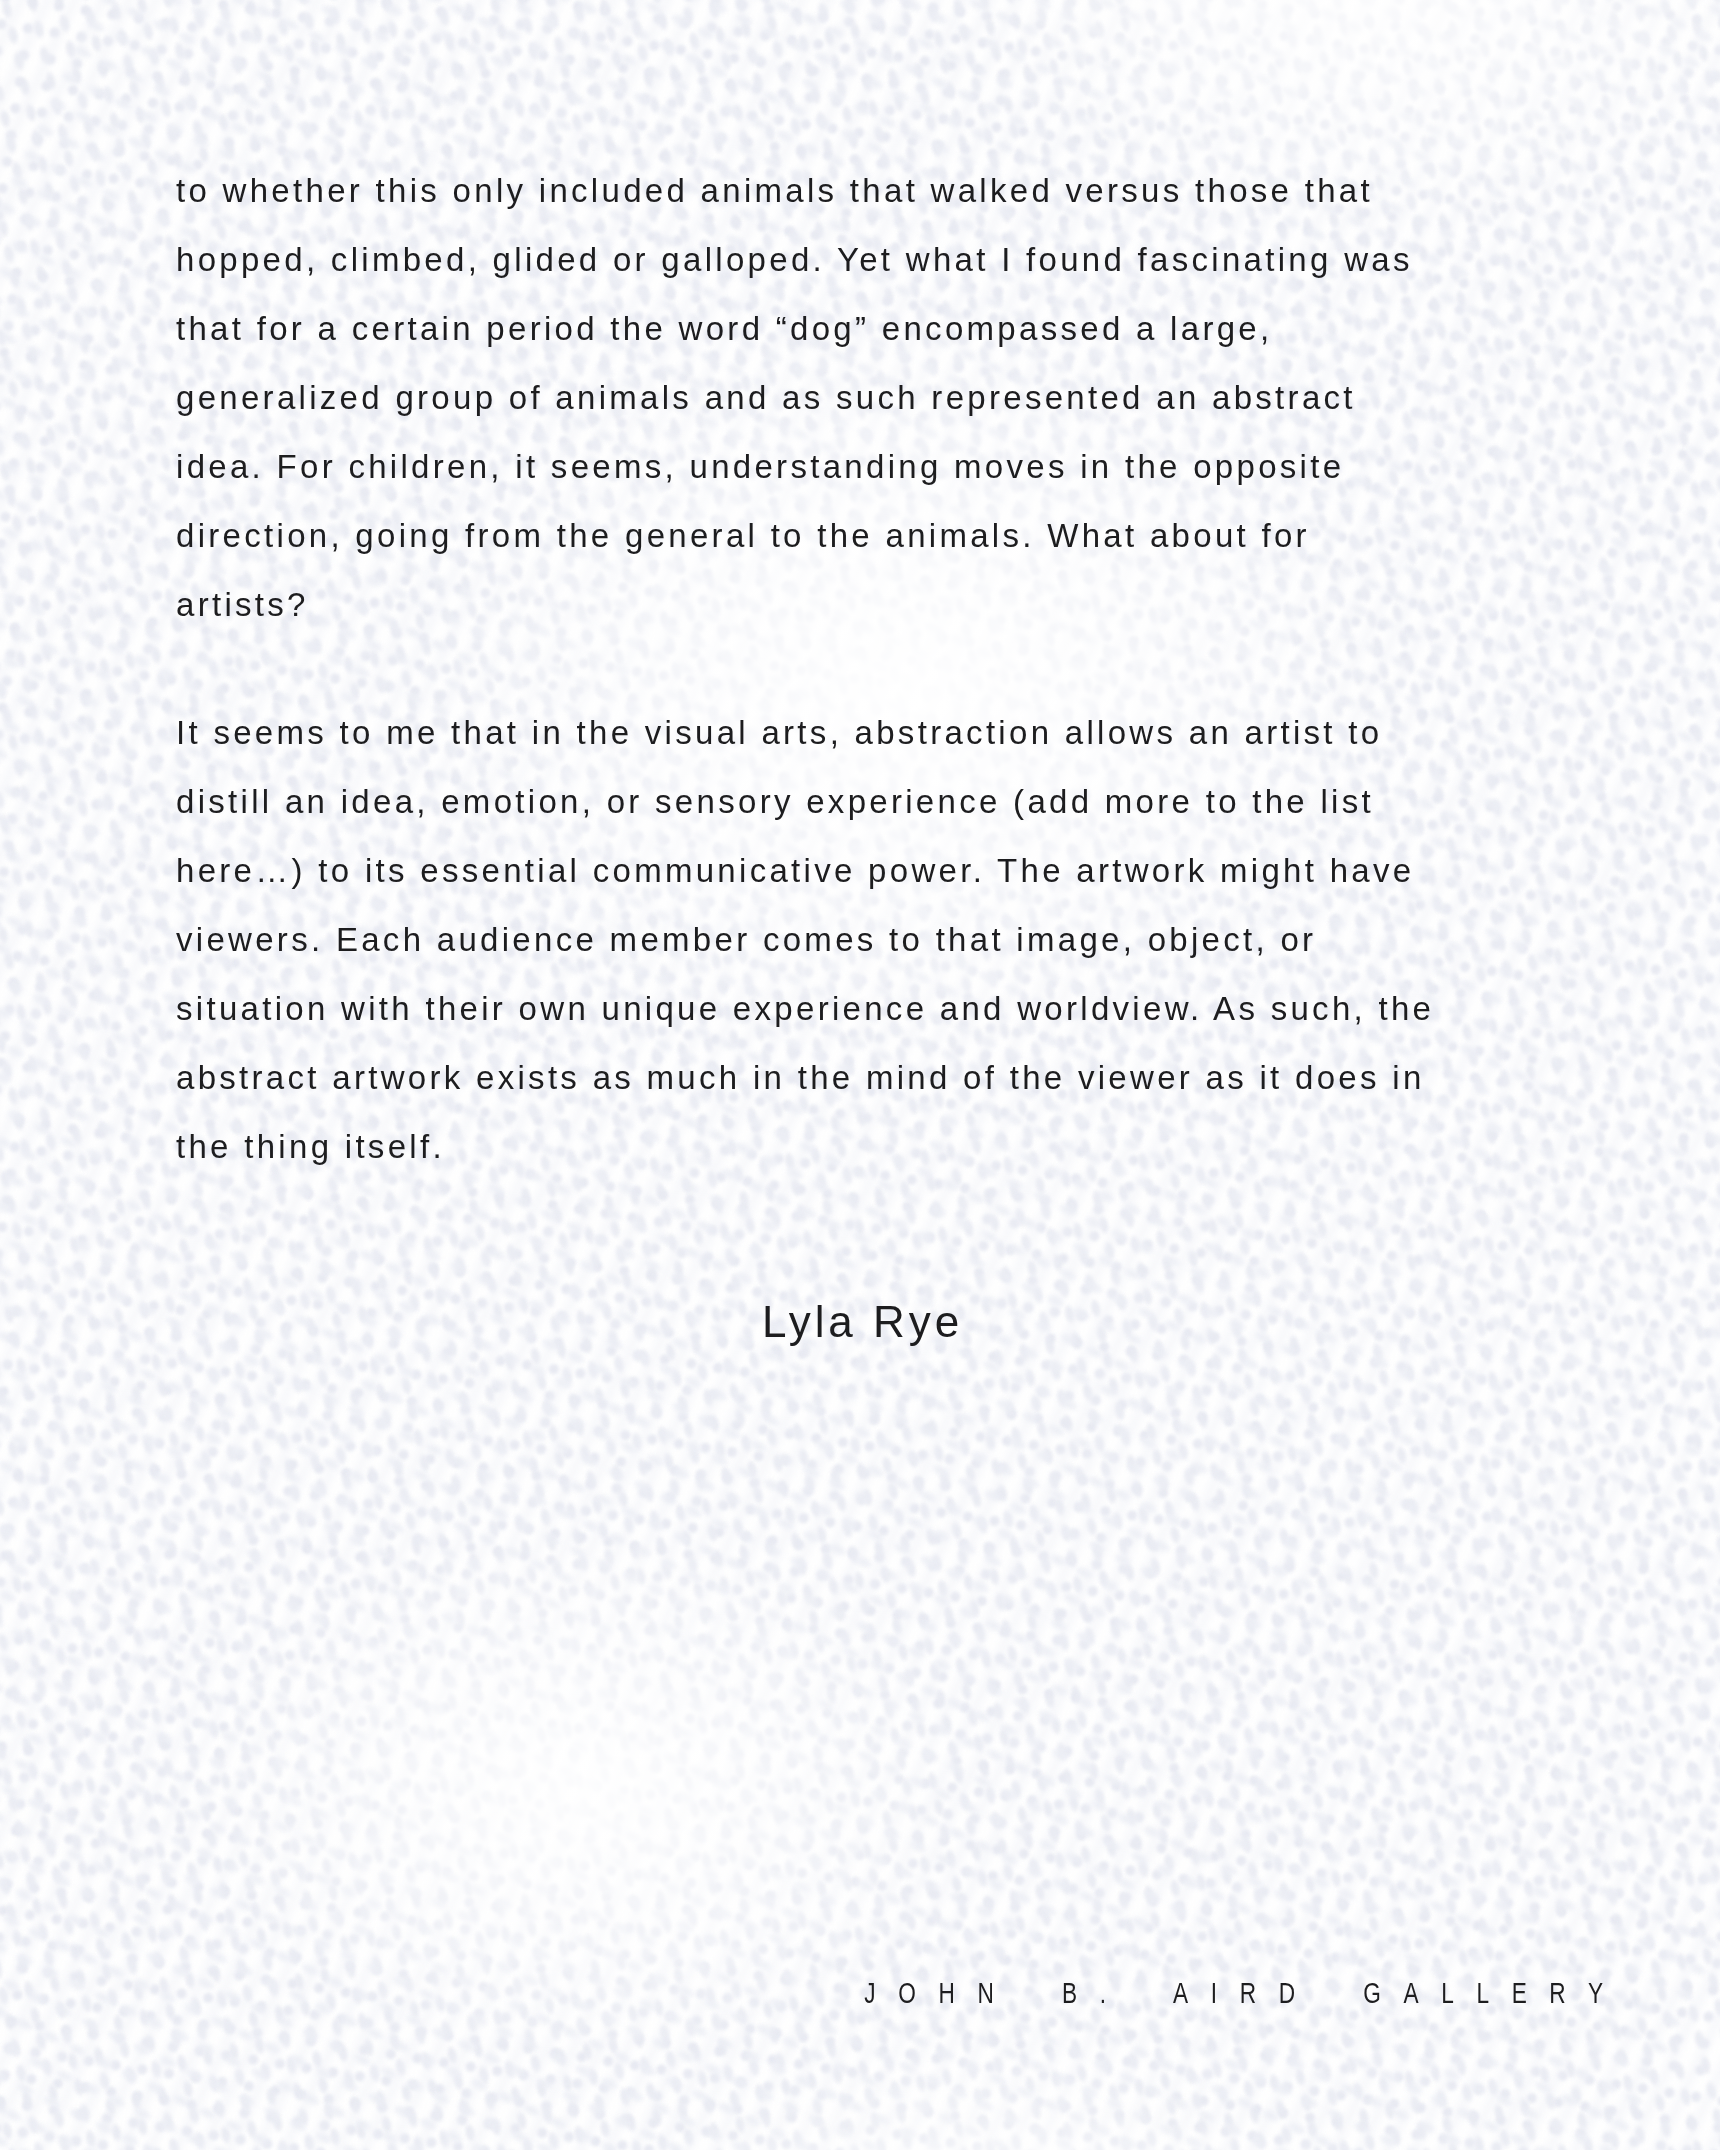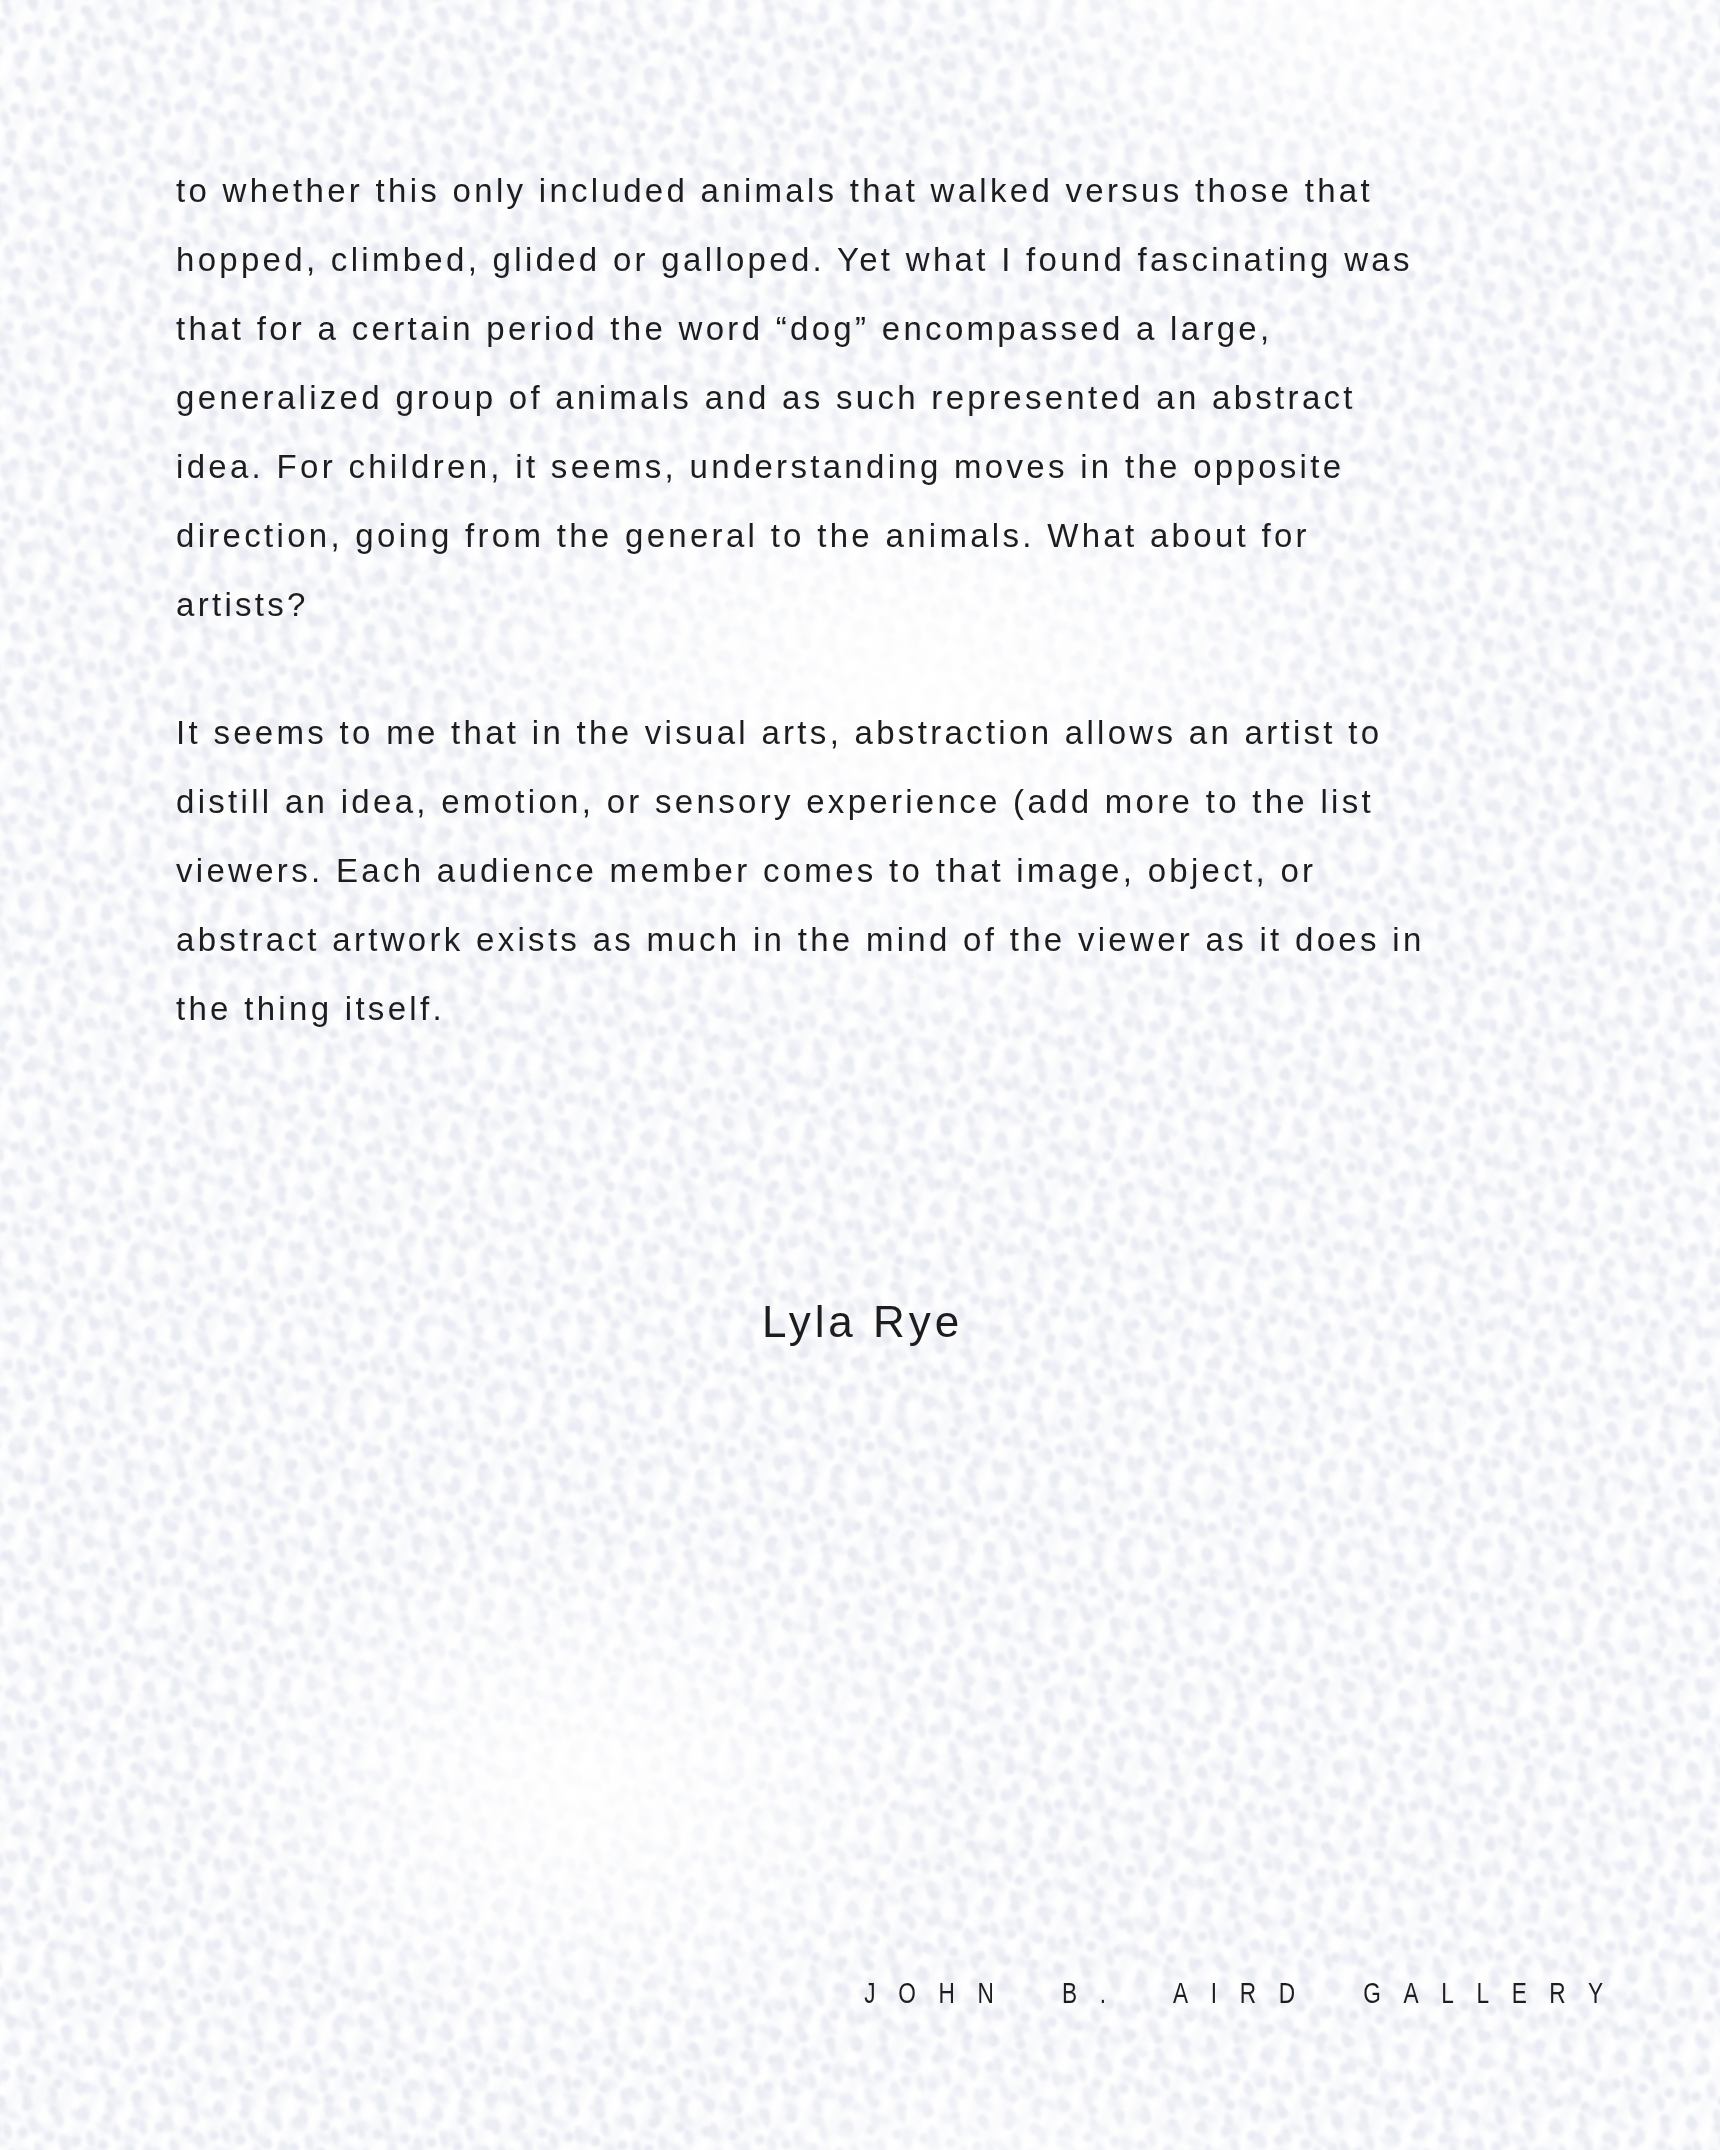--- a/index.html
+++ b/index.html
@@ -116,21 +116,23 @@
       <div class="line">that for a certain period the word “dog” encompassed a large,</div>
       <div class="line">generalized group of animals and as such represented an abstract</div>
       <div class="line">idea. For children, it seems, understanding moves in the opposite</div>
       <div class="line">direction, going from the general to the animals. What about for</div>
       <div class="line">artists?</div>
     </div>
 
     <div class="para" id="p2">
       <div class="line">It seems to me that in the visual arts, abstraction allows an artist to</div>
       <div class="line">distill an idea, emotion, or sensory experience (add more to the list</div>
+      <div class="line">here…) to its essential communicative power. The artwork might have</div>
       <div class="line">viewers. Each audience member comes to that image, object, or</div>
+      <div class="line">situation with their own unique experience and worldview. As such, the</div>
       <div class="line">abstract artwork exists as much in the mind of the viewer as it does in</div>
       <div class="line">the thing itself.</div>
     </div>
 
     <div class="signature">Lyla Rye</div>
 
   </main>
 
   <footer class="footerbar">
     <span class="wordmark">JOHN B. AIRD GALLERY</span>

